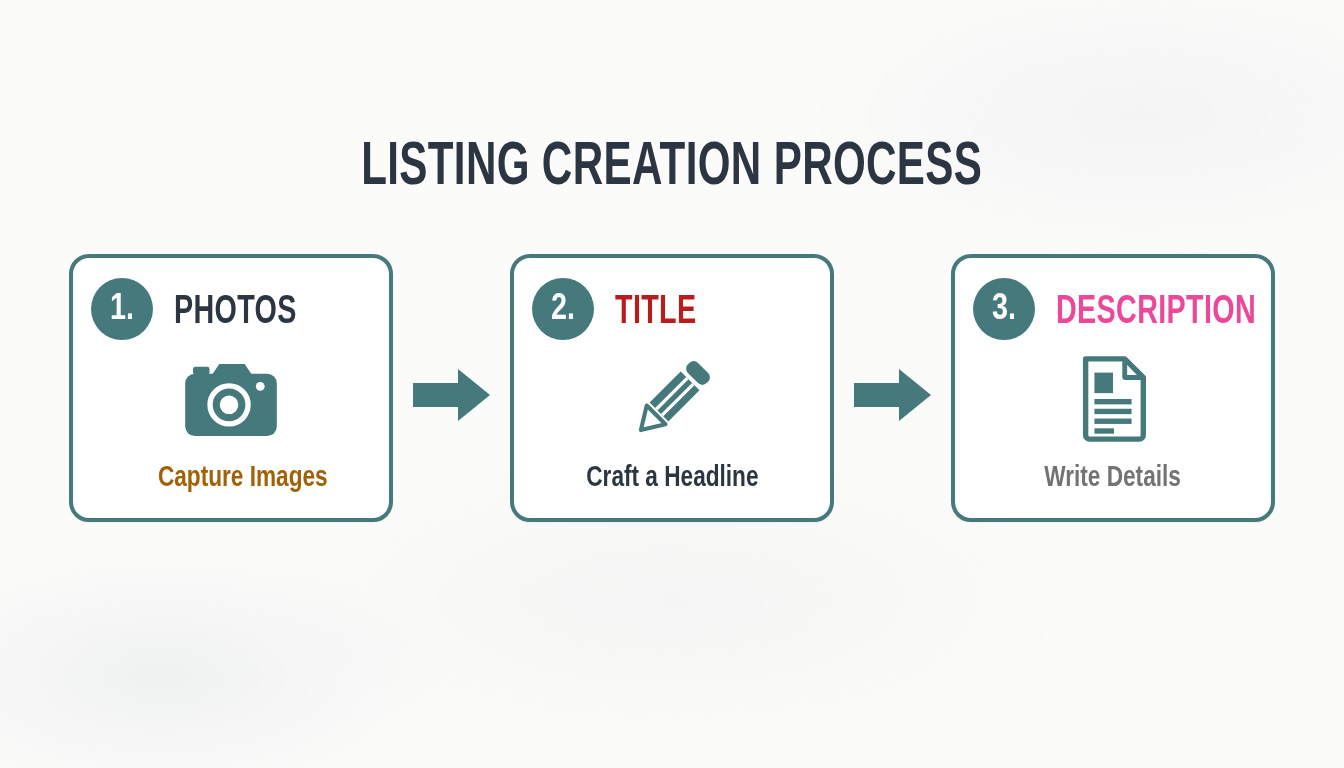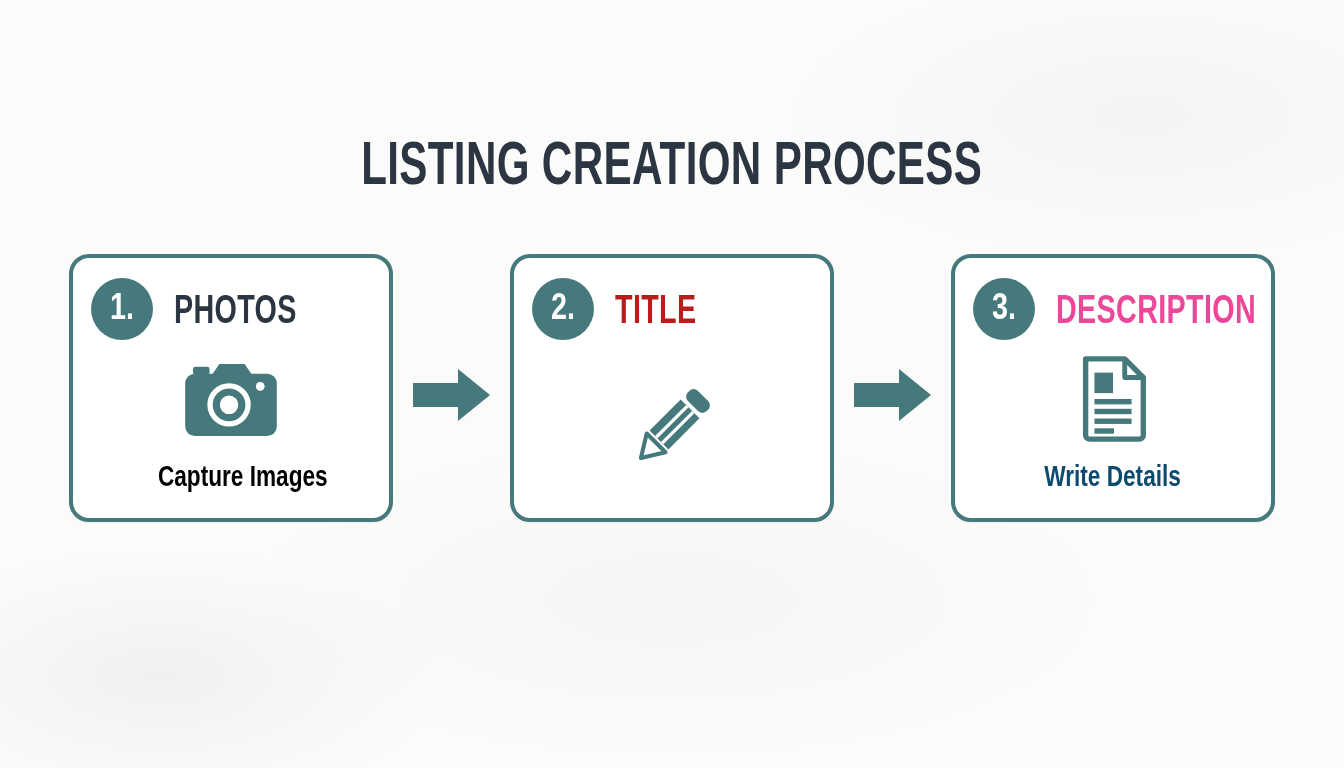--- a/index.html
+++ b/index.html
@@ -123,21 +123,21 @@
           <svg width="94" height="78" viewBox="0 0 96 80" fill="currentColor" xmlns="http://www.w3.org/2000/svg">
             <polygon points="28,16 36,4 62,4 70,16"></polygon>
             <rect x="9" y="7" width="17" height="8" rx="2.5"></rect>
             <rect x="1" y="14" width="94" height="64" rx="10"></rect>
             <circle cx="78" cy="27" r="4.5" fill="#ffffff"></circle>
             <circle cx="46" cy="46" r="19.5" fill="none" stroke="#ffffff" stroke-width="5.5"></circle>
             <circle cx="46" cy="46" r="9.5" fill="#ffffff"></circle>
           </svg>
         </span>
       </div>
-      <div class="caption" style="color:#000000;padding-left:24px;">
+      <div class="caption" style="color:#a16207;padding-left:24px;">
         <span class="cond">Capture Images</span>
       </div>
     </div>
 
     <div class="arrow-wrap" style="color:#46797c;">
       <svg width="78" height="54" viewBox="0 0 78 54" fill="currentColor" xmlns="http://www.w3.org/2000/svg">
         <polygon points="0,15 45,15 45,1 77,27 45,53 45,39 0,39"></polygon>
       </svg>
     </div>
 
@@ -156,20 +156,23 @@
             <g transform="rotate(45 46 46)">
               <rect x="33" y="3" width="26" height="14" rx="6"></rect>
               <rect x="33" y="21" width="26" height="43"></rect>
               <rect x="40.6" y="21" width="3.2" height="43" fill="#ffffff"></rect>
               <rect x="48.8" y="21" width="3.2" height="43" fill="#ffffff"></rect>
               <polygon points="33,68 59,68 46,89" fill="#ffffff" stroke="currentColor" stroke-width="4" stroke-linejoin="round"></polygon>
             </g>
           </svg>
         </span>
       </div>
+      <div class="caption" style="color:#2b3642;">
+        <span class="cond">Craft a Headline</span>
+      </div>
     </div>
 
     <div class="arrow-wrap" style="color:#46797c;">
       <svg width="78" height="54" viewBox="0 0 78 54" fill="currentColor" xmlns="http://www.w3.org/2000/svg">
         <polygon points="0,15 45,15 45,1 77,27 45,53 45,39 0,39"></polygon>
       </svg>
     </div>
 
     <div class="card" style="border:4px solid #46797c;">
       <div class="card-header">
@@ -186,19 +189,19 @@
             <path d="M8 3 h40 l19 19 v59 a4 4 0 0 1 -4 4 H12 a4 4 0 0 1 -4 -4 Z" fill="#ffffff" stroke="currentColor" stroke-width="5.5" stroke-linejoin="round"></path>
             <path d="M48 3 v19 h19" fill="none" stroke="currentColor" stroke-width="5" stroke-linejoin="round"></path>
             <rect x="17" y="17" width="19" height="21"></rect>
             <rect x="17" y="44" width="38" height="5.5"></rect>
             <rect x="17" y="54" width="38" height="5.5"></rect>
             <rect x="17" y="64" width="38" height="5.5"></rect>
             <rect x="17" y="74" width="20" height="5.5"></rect>
           </svg>
         </span>
       </div>
-      <div class="caption" style="color:#0c4a6e;">
+      <div class="caption" style="color:#737373;">
         <span class="cond">Write Details</span>
       </div>
     </div>
 
   </div>
 </div>
 
 </body></html>

